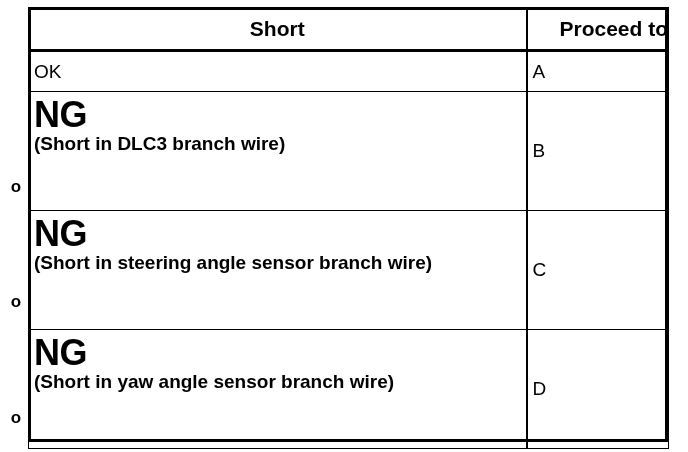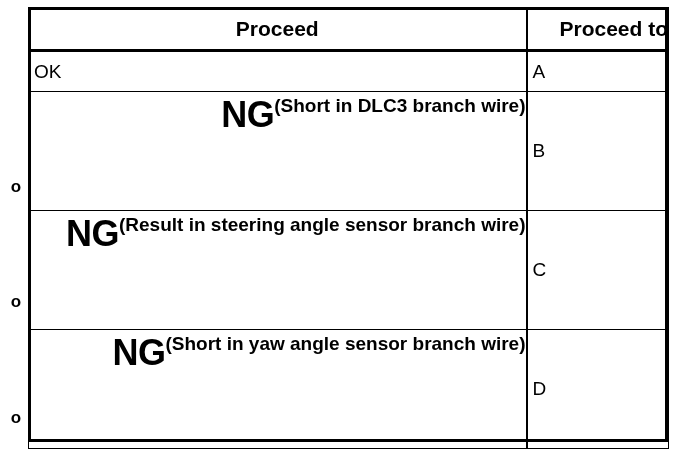--- a/index.html
+++ b/index.html
@@ -117,22 +117,22 @@
     height: 118px;
   }
 
   .ng-stack {
     position: relative;
     height: 100%;
     box-sizing: border-box;
     padding-top: 4px;
     padding-bottom: 4px;
     display: flex;
-    flex-direction: row;
-    justify-content: flex-end;
+    flex-direction: column;
+    justify-content: flex-start;
   }
   .ng-big {
     font-size: 36px;
     font-weight: bold;
     line-height: 1.05;
     letter-spacing: -0.5px;
   }
   .ng-note {
     font-size: 19px;
     font-weight: bold;
@@ -150,21 +150,21 @@
   <span class="bullet" style="top:293px;">o</span>
   <span class="bullet" style="top:409px;">o</span>
 
   <table class="result-table">
     <colgroup>
       <col class="col-result">
       <col class="col-proceed">
     </colgroup>
     <thead>
       <tr>
-        <th class="hdr hdr-result">Proceed</th>
+        <th class="hdr hdr-result">Short</th>
         <th class="hdr hdr-proceed">Proceed to</th>
       </tr>
     </thead>
     <tbody>
 
       <tr class="row-ok">
         <td class="cell-result">
           <span class="ok-text">OK</span>
         </td>
         <td class="cell-proceed">A</td>
@@ -177,21 +177,21 @@
             <div class="ng-note">(Short in DLC3 branch wire)</div>
           </div>
         </td>
         <td class="cell-proceed">B</td>
       </tr>
 
       <tr class="row-ng">
         <td class="cell-result">
           <div class="ng-stack">
             <div class="ng-big">NG</div>
-            <div class="ng-note">(Result in steering angle sensor branch wire)</div>
+            <div class="ng-note">(Short in steering angle sensor branch wire)</div>
           </div>
         </td>
         <td class="cell-proceed">C</td>
       </tr>
 
       <tr class="row-ng row-ng-last">
         <td class="cell-result">
           <div class="ng-stack">
             <div class="ng-big">NG</div>
             <div class="ng-note">(Short in yaw angle sensor branch wire)</div>

